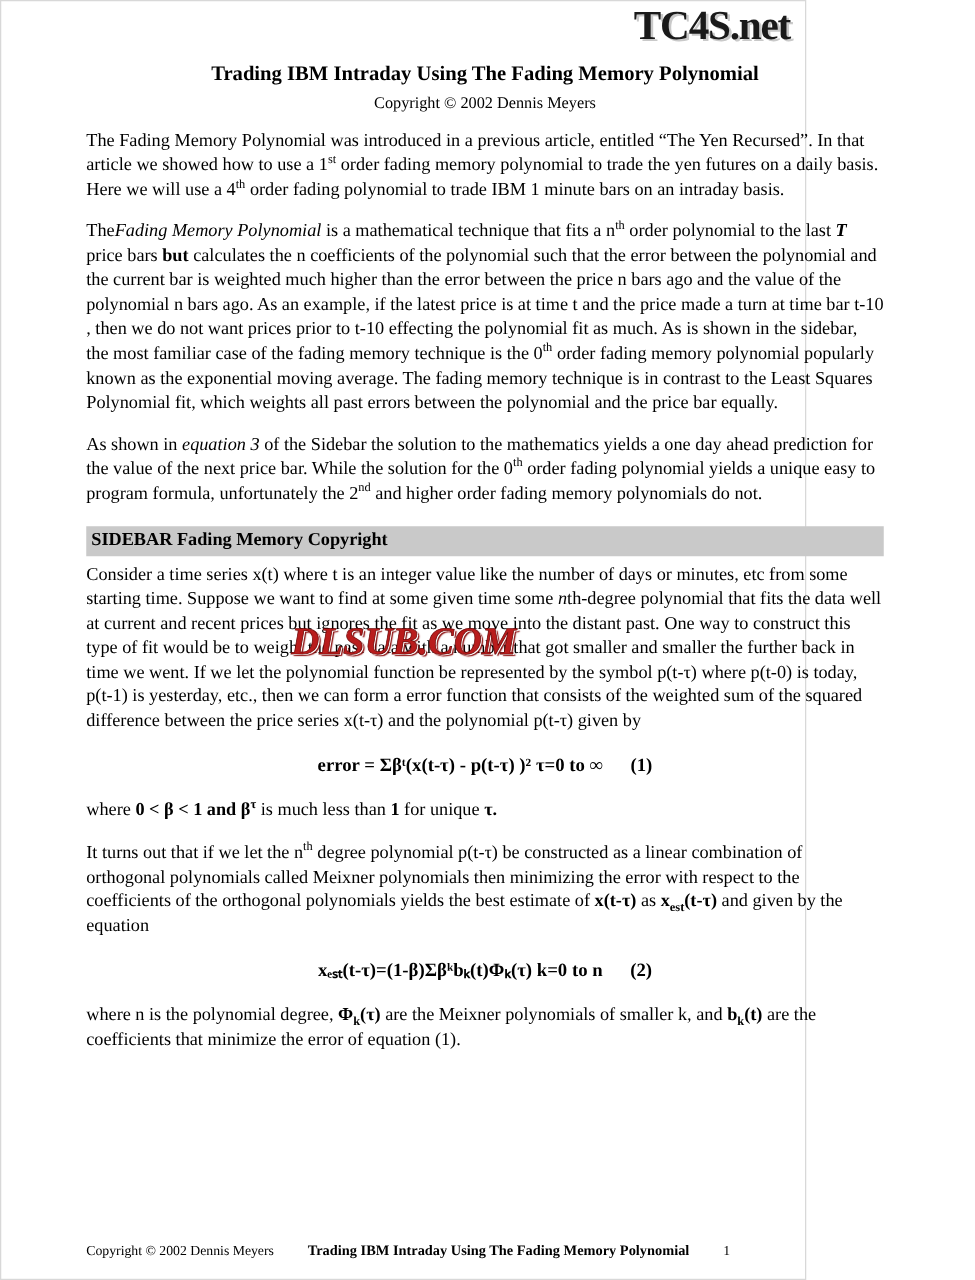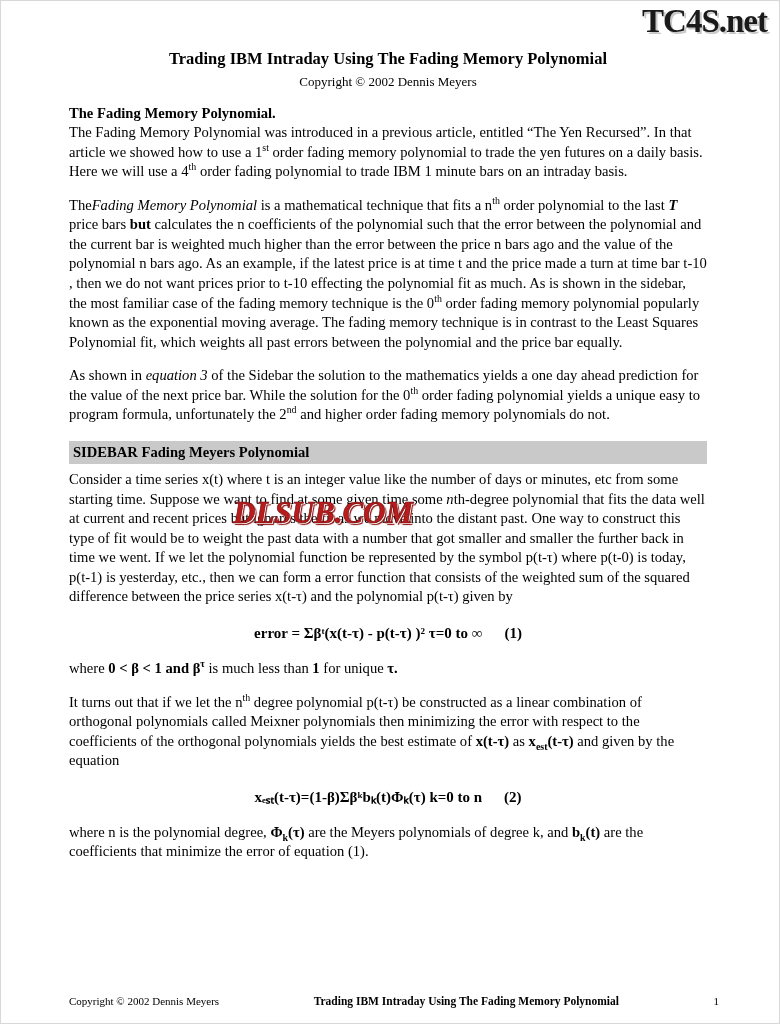--- a/index.html
+++ b/index.html
@@ -11,21 +11,21 @@
     width: 780px;
     height: 1024px;
     position: relative;
     font-family: "Liberation Serif", serif;
     color: #000000;
     overflow: hidden;
   }
   .page {
     position: absolute;
     left: 0; top: 0;
-    width: 780px;
+    width: 645px;
     height: 1024px;
     background: #ffffff;
     box-sizing: border-box;
     border: 1px solid #d8d8d8;
   }
   .content {
     position: absolute;
     left: 68px;
     top: 14px;
     width: 638px;
@@ -146,42 +146,39 @@
 
   <div class="wm-tc4s">TC4S.net</div>
 
   <div class="content">
 
     <h1 class="doc-title">Trading IBM Intraday Using The Fading Memory Polynomial</h1>
     <div class="copyright-line">Copyright © 2002 Dennis Meyers</div>
 
     <div class="gap"></div>
 
-    <p class="body-par">
-      <span class="bold">The Fading Memory Polynomial.</span>
-    </p>
 
     <p class="body-par">
       <span>The Fading Memory Polynomial was introduced in a previous article, entitled “The Yen Recursed”. In that article we showed how to use a 1</span><sup>st</sup><span> order fading memory polynomial to trade the yen futures on a daily basis.  Here we will use a 4</span><sup>th</sup><span> order fading polynomial to trade IBM 1 minute bars on an intraday basis.</span>
     </p>
 
     <div class="gap"></div>
 
     <p class="body-par">
       <span>The</span><span class="ital">Fading Memory Polynomial</span><span> is a mathematical technique that fits a n</span><sup>th</sup><span> order polynomial to the last </span><span class="bi">T</span><span>  price bars </span><span class="bold">but</span><span> calculates the n coefficients of the polynomial such that the error between the polynomial and the current bar is weighted much higher than the error between the price n bars ago and the value of the polynomial n bars ago.  As an example, if the latest price is at time t and the price made a turn at time bar t-10 , then we do not want prices prior to t-10 effecting the polynomial fit as much.  As is shown in the sidebar, the most familiar case of the fading memory technique is the 0</span><sup>th</sup><span> order fading memory polynomial popularly known as the exponential moving average.  The fading memory technique is in contrast to the  Least Squares Polynomial fit,  which weights all past errors between the polynomial and the price bar equally.</span>
     </p>
 
     <div class="gap"></div>
 
     <p class="body-par">
       <span>As shown in </span><span class="ital">equation 3</span><span> of the Sidebar the solution to the mathematics yields a one day ahead prediction for the value of the next price bar.  While the solution for the 0</span><sup>th</sup><span> order fading polynomial yields a unique easy to program formula, unfortunately the 2</span><sup>nd</sup><span> and higher order fading memory polynomials do not.</span>
     </p>
 
     <div class="sidebar-block">
-      <div class="sidebar-head">SIDEBAR Fading Meyers Polynomial</div>
+      <div class="sidebar-head">SIDEBAR Fading Memory Copyright</div>
 
       <div class="sidebar-body">
         <p class="body-par">
           <span>Consider a time series x(t) where t is an integer value like the number of days or minutes, etc from some starting time.  Suppose we want to find at some given time some </span><span class="ital">n</span><span>th-degree polynomial that fits the data well at current and recent prices but ignores the fit as we move into the distant past.  One way to construct this type of fit would be to weight the past data with a number that got smaller and smaller the further back in time we went.  If we let the polynomial function be represented by the symbol p(t-τ) where p(t-0) is today, p(t-1) is yesterday, etc., then we can form a error function that consists of the weighted sum of the squared difference between the price series x(t-τ) and the polynomial p(t-τ) given by</span>
         </p>
 
         <div class="equation">
           <span class="nowrap">error = Σβᵗ(x(t-τ) - p(t-τ) )²   τ=0 to ∞</span><span class="eq-num">(1)</span>
         </div>
 
@@ -193,21 +190,21 @@
 
         <p class="body-par">
           <span>It turns out that if we let the n</span><sup>th</sup><span> degree polynomial p(t-</span><span>τ</span><span>) be constructed as a linear combination of orthogonal polynomials called Meixner polynomials then minimizing the error with respect to the coefficients of the orthogonal polynomials yields the best estimate of </span><span class="bold">x(t-τ)</span><span> as </span><span class="bold">x</span><sub class="bold">est</sub><span class="bold">(t-τ)</span><span> and given by the equation</span>
         </p>
 
         <div class="equation">
           <span class="nowrap">xₑₛₜ(t-τ)=(1-β)Σβᵏbₖ(t)Φₖ(τ)  k=0 to n</span><span class="eq-num">(2)</span>
         </div>
 
         <p class="body-par">
-          <span>where n is the polynomial degree, </span><span class="bold">Φ</span><sub class="bold">k</sub><span class="bold">(τ)</span><span> are the Meyers polynomials of degree k, and </span><span class="bold">b</span><sub class="bold">k</sub><span class="bold">(t)</span><span> are the coefficients that minimize the error of equation (1).</span>
+          <span>where n is the polynomial degree, </span><span class="bold">Φ</span><sub class="bold">k</sub><span class="bold">(τ)</span><span> are the Meixner polynomials of smaller k, and </span><span class="bold">b</span><sub class="bold">k</sub><span class="bold">(t)</span><span> are the coefficients that minimize the error of equation (1).</span>
         </p>
       </div>
     </div>
 
   </div>
 
   <div class="footer">
     <div class="footer-left">Copyright © 2002 Dennis Meyers</div>
     <div class="footer-center">Trading IBM Intraday Using The Fading Memory Polynomial</div>
     <div class="footer-page">1</div>

